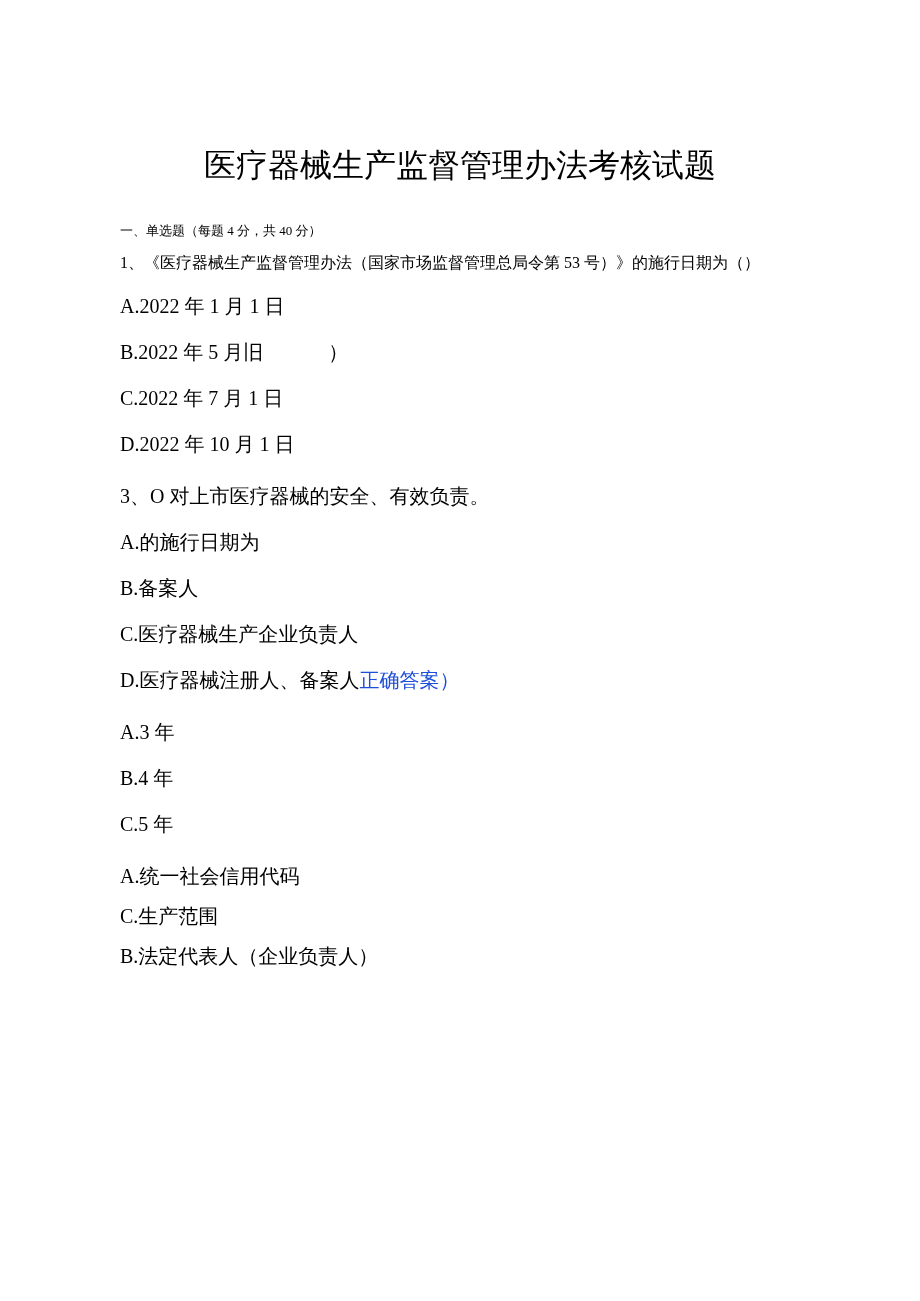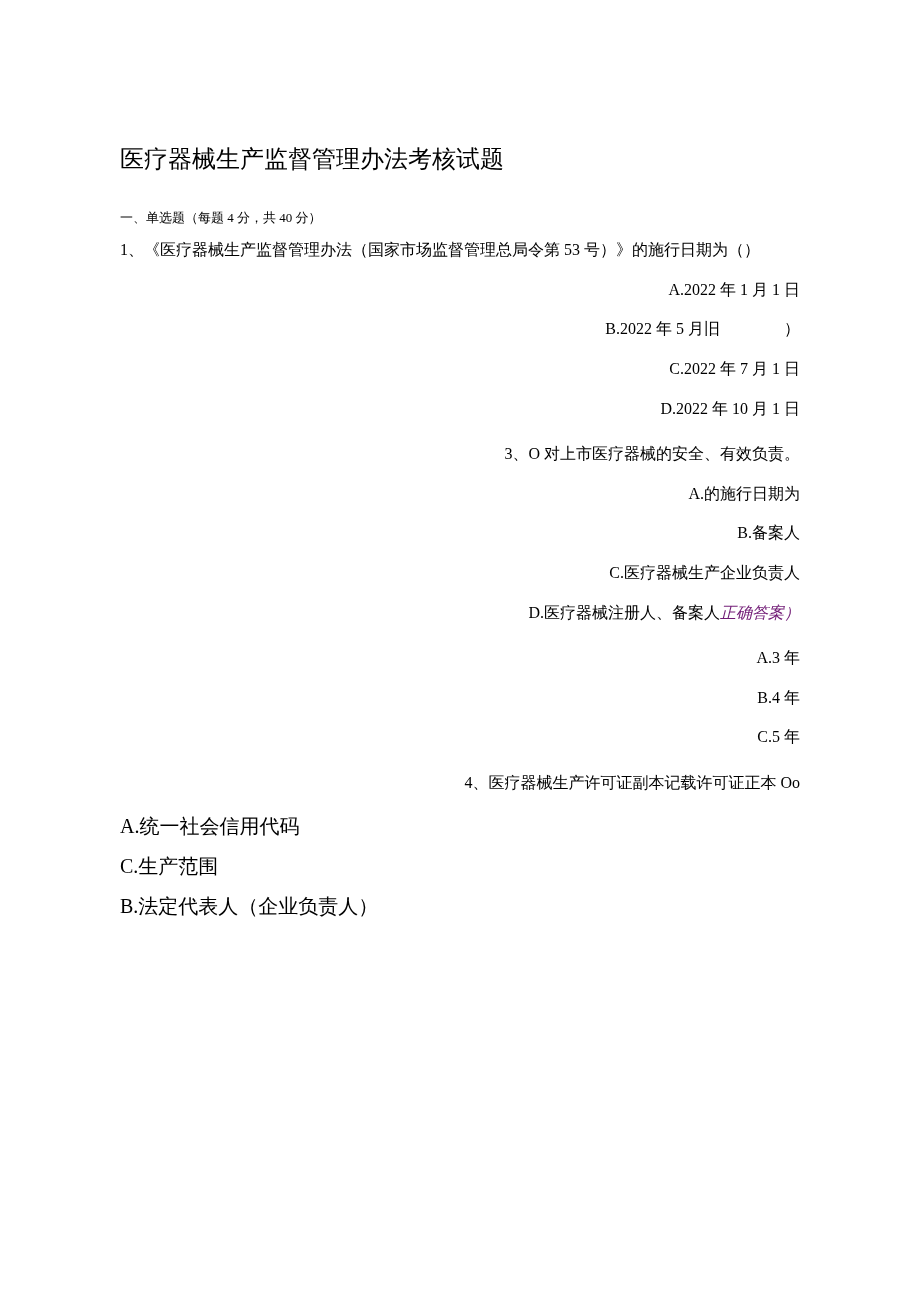--- a/index.html
+++ b/index.html
@@ -9,50 +9,49 @@
     }
     body {
       font-family: "SimSun", "宋体", serif;
       background: #ffffff;
       width: 920px;
       padding: 140px 120px 80px 120px;
       color: #000;
       line-height: 1.6;
     }
     .title {
-      font-size: 24px;
+      text-align: center;
+      font-size: 32px;
       font-weight: normal;
       margin-bottom: 30px;
       font-family: "SimSun", "宋体", serif;
     }
     .section-header {
       font-size: 13px;
       margin-bottom: 8px;
     }
     .question {
       font-size: 16px;
       margin-bottom: 13px;
     }
     .question-block {
       margin-bottom: 20px;
     }
     .option {
-      font-size: 16px;
+      font-size: 20px;
       margin-bottom: 14px;
       margin-top: 14px;
-      text-align: right;
     }
     .option-tight {
       font-size: 20px;
       margin-bottom: 8px;
       margin-top: 8px;
     }
     .correct {
-      color: #701a75;
-      font-style: italic;
+      color: #1d4ed8;
     }
     .inline-paren {
       display: inline-block;
       margin-left: 60px;
     }
   </style>
 </head>
 <body>
 
 <h1 class="title">医疗器械生产监督管理办法考核试题</h1>
@@ -80,17 +79,16 @@
   </div>
 </div>
 
 <div class="question-block">
   <div class="option">A.3 年</div>
   <div class="option">B.4 年</div>
   <div class="option">C.5 年</div>
 </div>
 
 <div class="question-block">
-  <div class="option">4、医疗器械生产许可证副本记载许可证正本 Oo</div>
   <div class="option-tight">A.统一社会信用代码</div>
   <div class="option-tight">C.生产范围</div>
   <div class="option-tight">B.法定代表人（企业负责人）</div>
 </div>
 
 </body></html>

